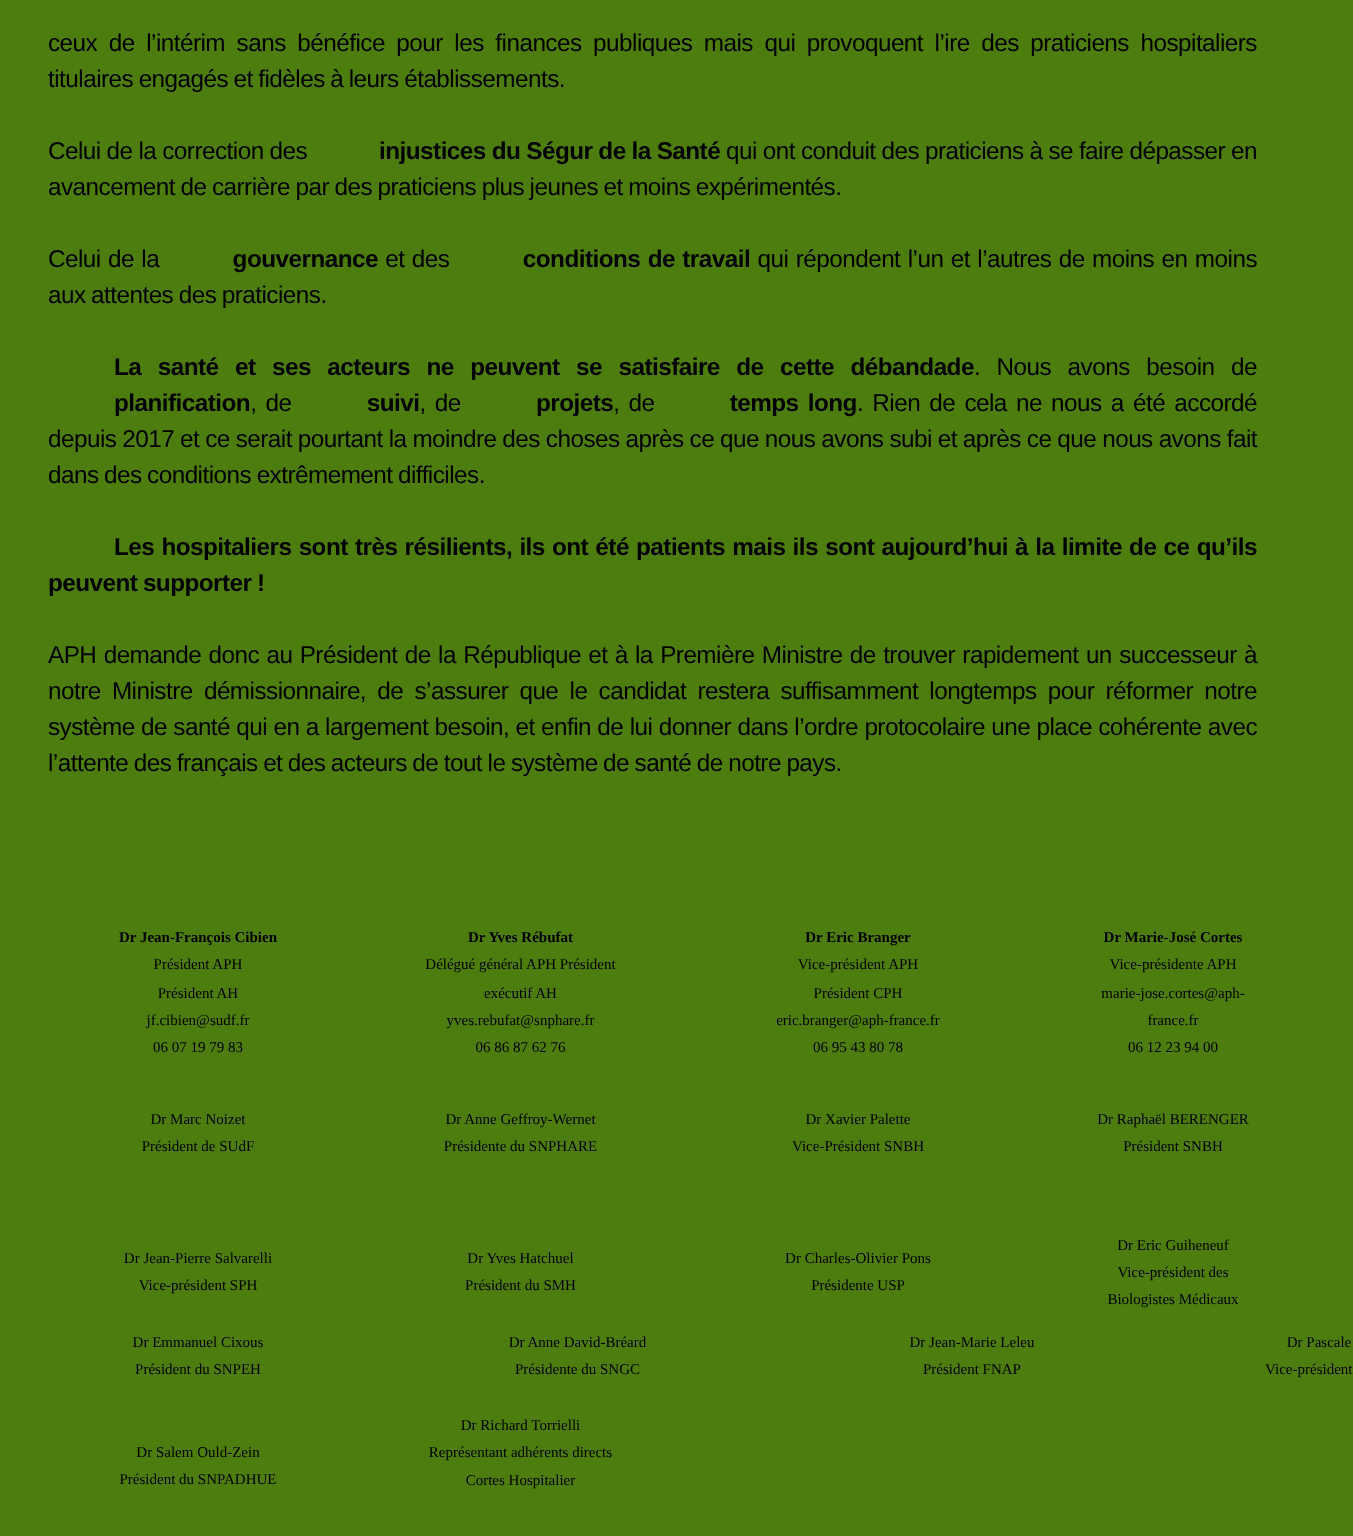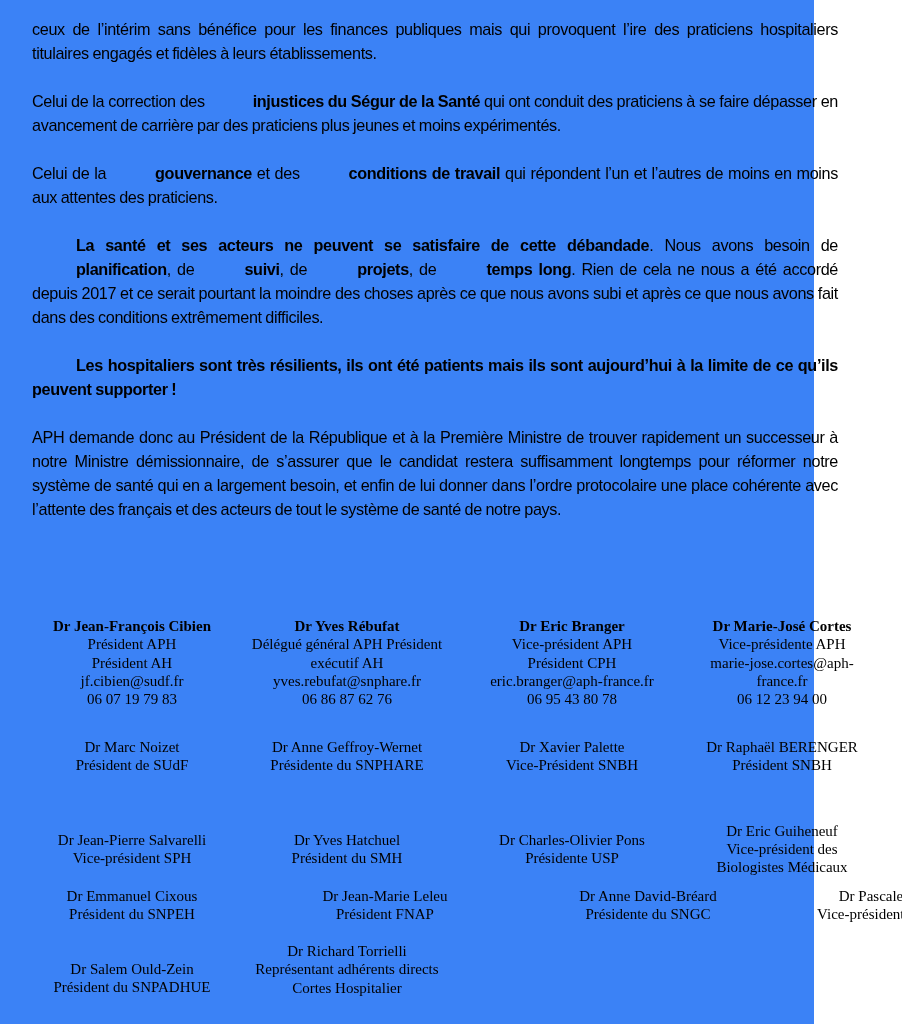--- a/index.html
+++ b/index.html
@@ -11,23 +11,23 @@
       width: 902px;
       height: 1024px;
       overflow: hidden;
       position: relative;
       color: #000000;
     }
     .page {
       position: absolute;
       left: 0;
       top: 0;
-      width: 814px;
+      width: 902px;
       height: 1024px;
-      background: #3b82f6;
+      background: #4d7c0f;
     }
     .body-text {
       position: absolute;
       left: 32px;
       width: 806px;
       top: 17px;
       font-family: "Liberation Sans", sans-serif;
       font-size: 16.2px;
       line-height: 24px;
       letter-spacing: -0.35px;
@@ -41,21 +41,21 @@
     .para b {
       font-weight: bold;
       padding-left: 44px;
     }
     .signatures {
       position: absolute;
       left: 32px;
       top: 617px;
       width: 840px;
       font-family: "Liberation Serif", serif;
-      font-size: 15px;
+      font-size: 10px;
       line-height: 18.3px;
     }
     .sig-row {
       display: flex;
       align-items: flex-start;
     }
     .sig {
       width: 200px;
       text-align: center;
       flex: 0 0 auto;
@@ -153,26 +153,26 @@
           <span class="sig-line">Vice-président des</span>
           <span class="sig-line">Biologistes Médicaux</span>
         </div>
       </div>
       <div class="sig-row row-3">
         <div class="sig">
           <span class="sig-name">Dr Emmanuel Cixous</span>
           <span class="sig-line">Président du SNPEH</span>
         </div>
         <div class="sig">
+          <span class="sig-name">Dr Anne David-Bréard</span>
+          <span class="sig-line">Présidente du SNGC</span>
+        </div>
+        <div class="sig">
           <span class="sig-name">Dr Jean-Marie Leleu</span>
           <span class="sig-line">Président FNAP</span>
-        </div>
-        <div class="sig">
-          <span class="sig-name">Dr Anne David-Bréard</span>
-          <span class="sig-line">Présidente du SNGC</span>
         </div>
         <div class="sig">
           <span class="sig-name">Dr Pascale Le Pors</span>
           <span class="sig-line">Vice-présidente SYNGOF</span>
         </div>
       </div>
       <div class="sig-row row-4">
         <div class="sig valign-down">
           <span class="sig-name">Dr Salem Ould-Zein</span>
           <span class="sig-line">Président du SNPADHUE</span>

